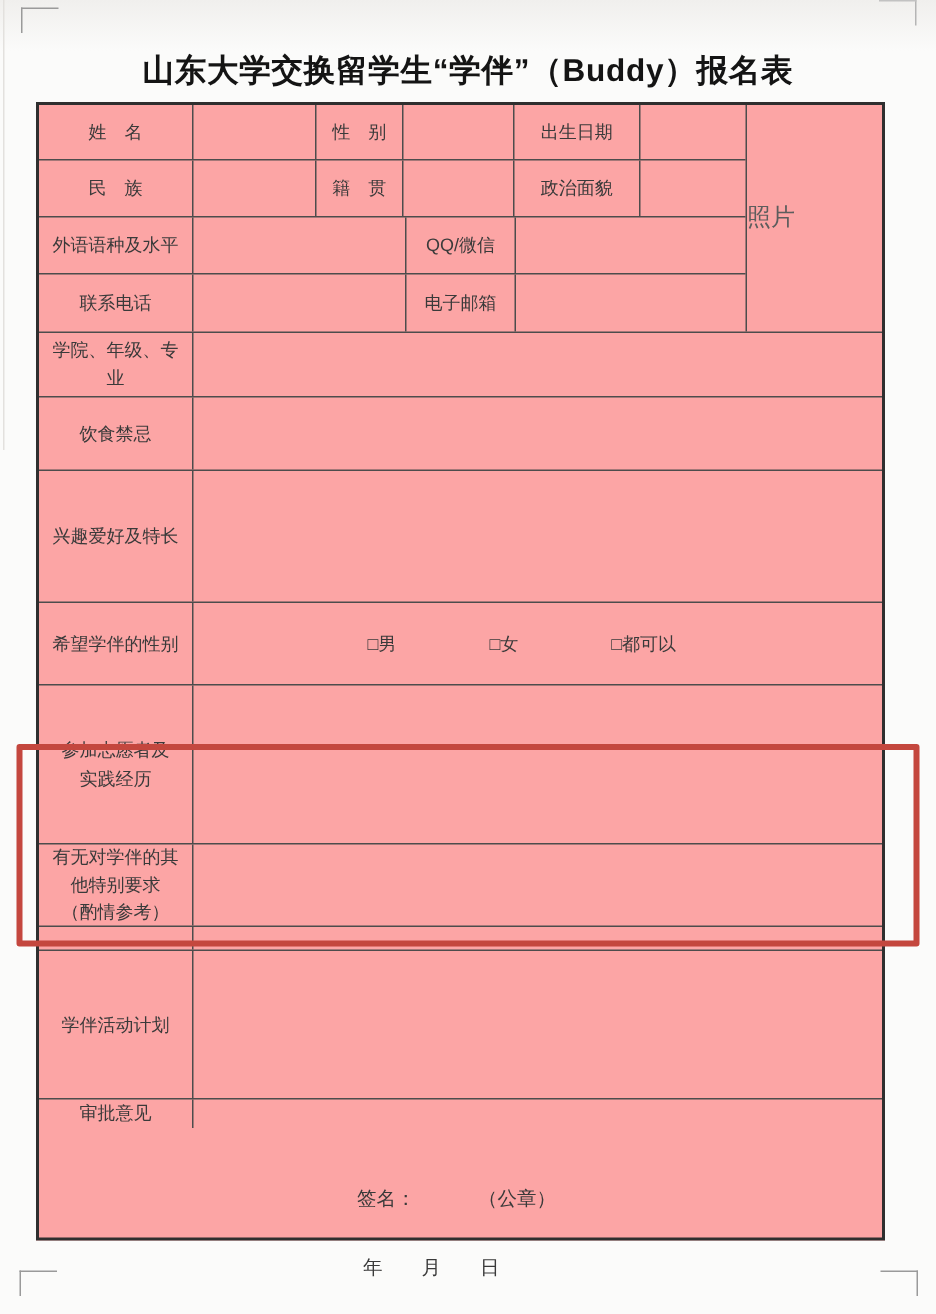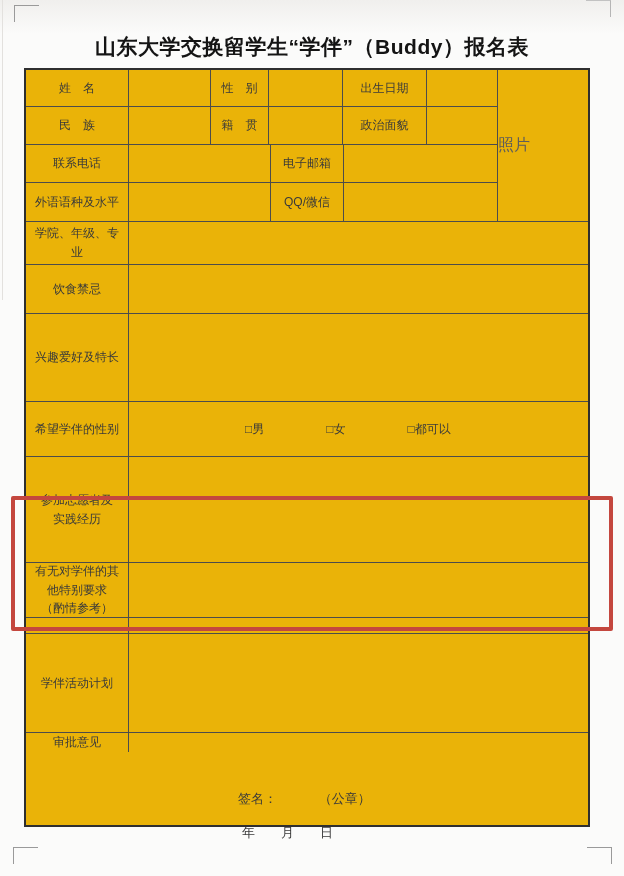--- a/index.html
+++ b/index.html
@@ -15,21 +15,21 @@
   .cmark.bl{left:13px;top:847px;border-top:1px solid #9a9a9a;border-left:1px solid #9a9a9a;}
   .cmark.br{left:587px;top:847px;border-top:1px solid #9a9a9a;border-right:1px solid #9a9a9a;}
 
   .title{
     position:absolute;left:0;top:33px;width:100%;text-align:center;
     font-size:21px;font-weight:bold;color:#141414;letter-spacing:0.5px;margin:0;
   }
 
   .tbl{
     position:absolute;left:24px;top:68px;width:566px;
-    border:2px solid #2f2f2f;background:#eab308;box-sizing:border-box;
+    border:2px solid #2f2f2f;background:#fca5a5;box-sizing:border-box;
   }
   .row{display:flex;box-sizing:border-box;border-bottom:1px solid #4c4c4c;}
   .row.last{border-bottom:none;flex-direction:column;}
   .cell{box-sizing:border-box;border-right:1px solid #4c4c4c;display:flex;align-items:center;justify-content:center;}
   .cell.endc{border-right:none;}
   .lbl{font-size:12px;text-align:center;white-space:pre-line;line-height:1.55;color:#3a3a3a;}
   .val{background:transparent;}
 
   .top-block{display:flex;border-bottom:1px solid #4c4c4c;}
   .top-left{width:471px;box-sizing:border-box;}
@@ -44,21 +44,21 @@
   .w103{width:103px}.w82{width:82px}.w58{width:58px}.w74{width:74px}
   .w84{width:84px}.w70{width:70px}.w142{width:142px}.w73{width:73px}
   .w153{width:153px}.wrest{flex:1}
 
   .cb-val{justify-content:flex-start;padding-left:116px;gap:62px;font-size:12px;color:#3a3a3a;}
   .cb-item{white-space:nowrap;}
 
   .sig-cell{position:relative;}
   .sig-line{position:absolute;left:212px;top:38px;font-size:13px;color:#3a3a3a;white-space:nowrap;}
   .sig-seal{margin-left:38px;}
-  .date-line{position:absolute;left:216px;top:72px;font-size:13px;color:#3a3a3a;white-space:nowrap;}
+  .date-line{position:absolute;left:216px;top:84px;font-size:13px;color:#3a3a3a;white-space:nowrap;}
 
   .red-box{position:absolute;left:11px;top:496px;width:602px;height:135px;
     border:4px solid #c4473e;border-radius:2px;box-sizing:border-box;pointer-events:none;}
   .page-edge{position:absolute;left:2px;top:0;width:1px;height:300px;background:#e3e1de;}
 </style>
 </head>
 <body>
 
 <div class="cmark tl"></div>
 <div class="cmark tr"></div>
@@ -82,29 +82,29 @@
       </div>
       <div class="row h38">
         <div class="cell w103 lbl">民　族</div>
         <div class="cell w82 val"></div>
         <div class="cell w58 lbl">籍　贯</div>
         <div class="cell w74 val"></div>
         <div class="cell w84 lbl">政治面貌</div>
         <div class="cell w70 endc val"></div>
       </div>
       <div class="row h38">
+        <div class="cell w103 lbl">外语语种及水平</div>
+        <div class="cell w142 val"></div>
+        <div class="cell w73 lbl">QQ/微信</div>
+        <div class="cell w153 endc val"></div>
+      </div>
+      <div class="row h38">
         <div class="cell w103 lbl">联系电话</div>
         <div class="cell w142 val"></div>
         <div class="cell w73 lbl">电子邮箱</div>
-        <div class="cell w153 endc val"></div>
-      </div>
-      <div class="row h38">
-        <div class="cell w103 lbl">外语语种及水平</div>
-        <div class="cell w142 val"></div>
-        <div class="cell w73 lbl">QQ/微信</div>
         <div class="cell w153 endc val"></div>
       </div>
     </div>
     <div class="photo-cell">
       <span>照片</span>
     </div>
   </div>
 
   <div class="row h43">
     <div class="cell w103 lbl">学院、年级、专

